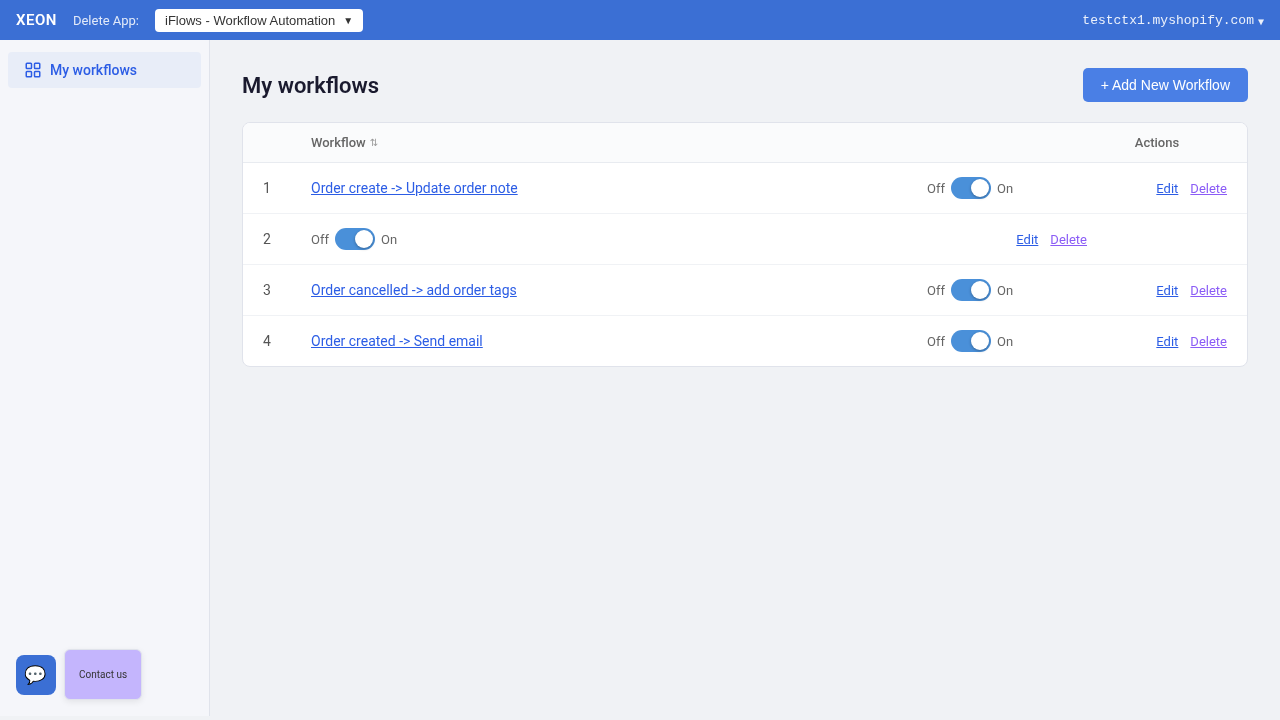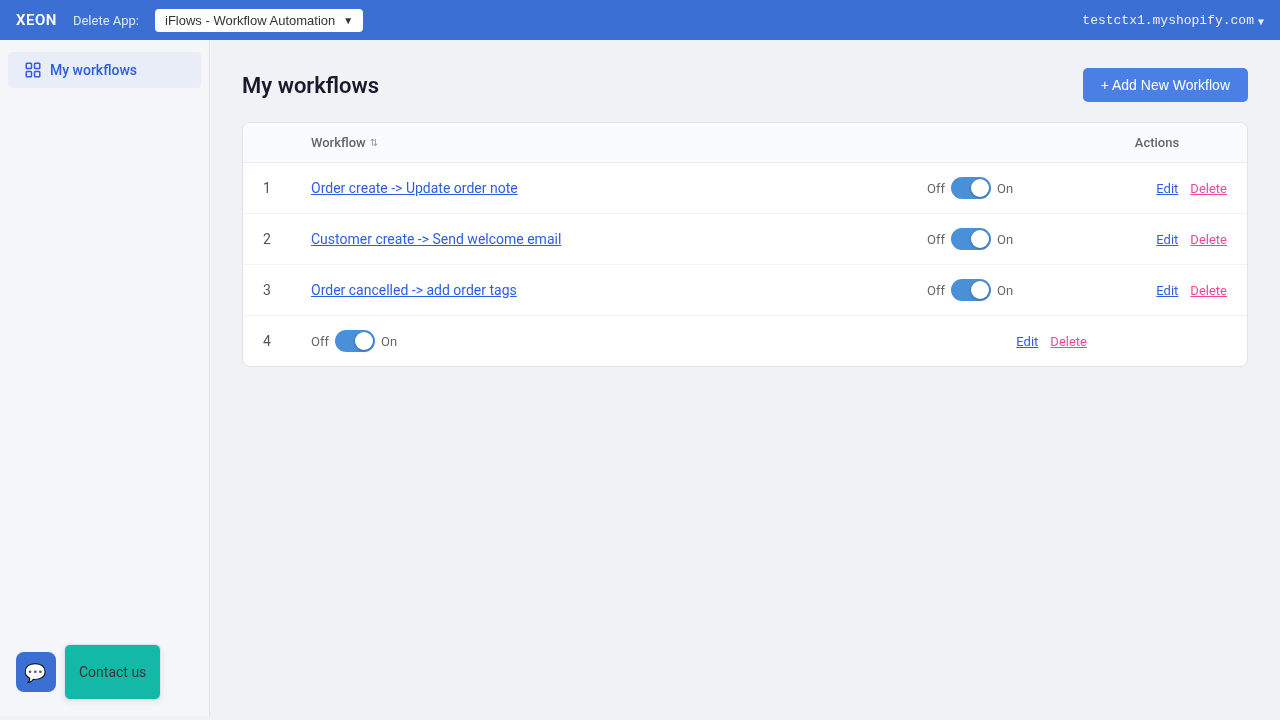--- a/index.html
+++ b/index.html
@@ -195,21 +195,21 @@
       justify-content: flex-end;
     }
     .action-edit {
       color: #2c5de5;
       font-size: 13px;
       text-decoration: underline;
       cursor: pointer;
       margin-left: 29px;
     }
     .action-delete {
-      color: #ec4899;
+      color: #8b5cf6;
       font-size: 13px;
       text-decoration: underline;
       cursor: pointer;
     }
 
     
     .contact-widget {
       position: fixed;
       bottom: 20px;
       left: 16px;
@@ -223,25 +223,25 @@
       background: #3b6fd4;
       border-radius: 8px;
       display: flex;
       align-items: center;
       justify-content: center;
       cursor: pointer;
       color: white;
       font-size: 18px;
     }
     .contact-label-box {
-      background: #14b8a6;
+      background: #c4b5fd;
       border: 1px solid #e0e3eb;
       border-radius: 6px;
       padding: 19px 14px;
-      font-size: 14px;
+      font-size: 10px;
       color: #333;
       cursor: pointer;
       box-shadow: 0 2px 6px rgba(0,0,0,0.08);
     }
   </style>
 </head>
 <body>
 
 <div class="header">
   <span class="header-brand">XEON</span>
@@ -300,21 +300,20 @@
         </div>
         <span class="toggle-label">On</span>
       </div>
       <div class="row-actions">
         <span class="action-edit">Edit</span>
         <span class="action-delete">Delete</span>
       </div>
     </div>
           <div class="table-row">
       <span class="row-num">2</span>
-      <a class="workflow-link">Customer create -&gt; Send welcome email</a>
       <div class="toggle-group">
         <span class="toggle-label">Off</span>
         <div class="toggle-switch">
           <div class="toggle-track"></div>
           <div class="toggle-thumb"></div>
         </div>
         <span class="toggle-label">On</span>
       </div>
       <div class="row-actions">
         <span class="action-edit">Edit</span>
@@ -332,20 +331,21 @@
         </div>
         <span class="toggle-label">On</span>
       </div>
       <div class="row-actions">
         <span class="action-edit">Edit</span>
         <span class="action-delete">Delete</span>
       </div>
     </div>
           <div class="table-row">
       <span class="row-num">4</span>
+      <a class="workflow-link">Order created -&gt; Send email</a>
       <div class="toggle-group">
         <span class="toggle-label">Off</span>
         <div class="toggle-switch">
           <div class="toggle-track"></div>
           <div class="toggle-thumb"></div>
         </div>
         <span class="toggle-label">On</span>
       </div>
       <div class="row-actions">
         <span class="action-edit">Edit</span>

